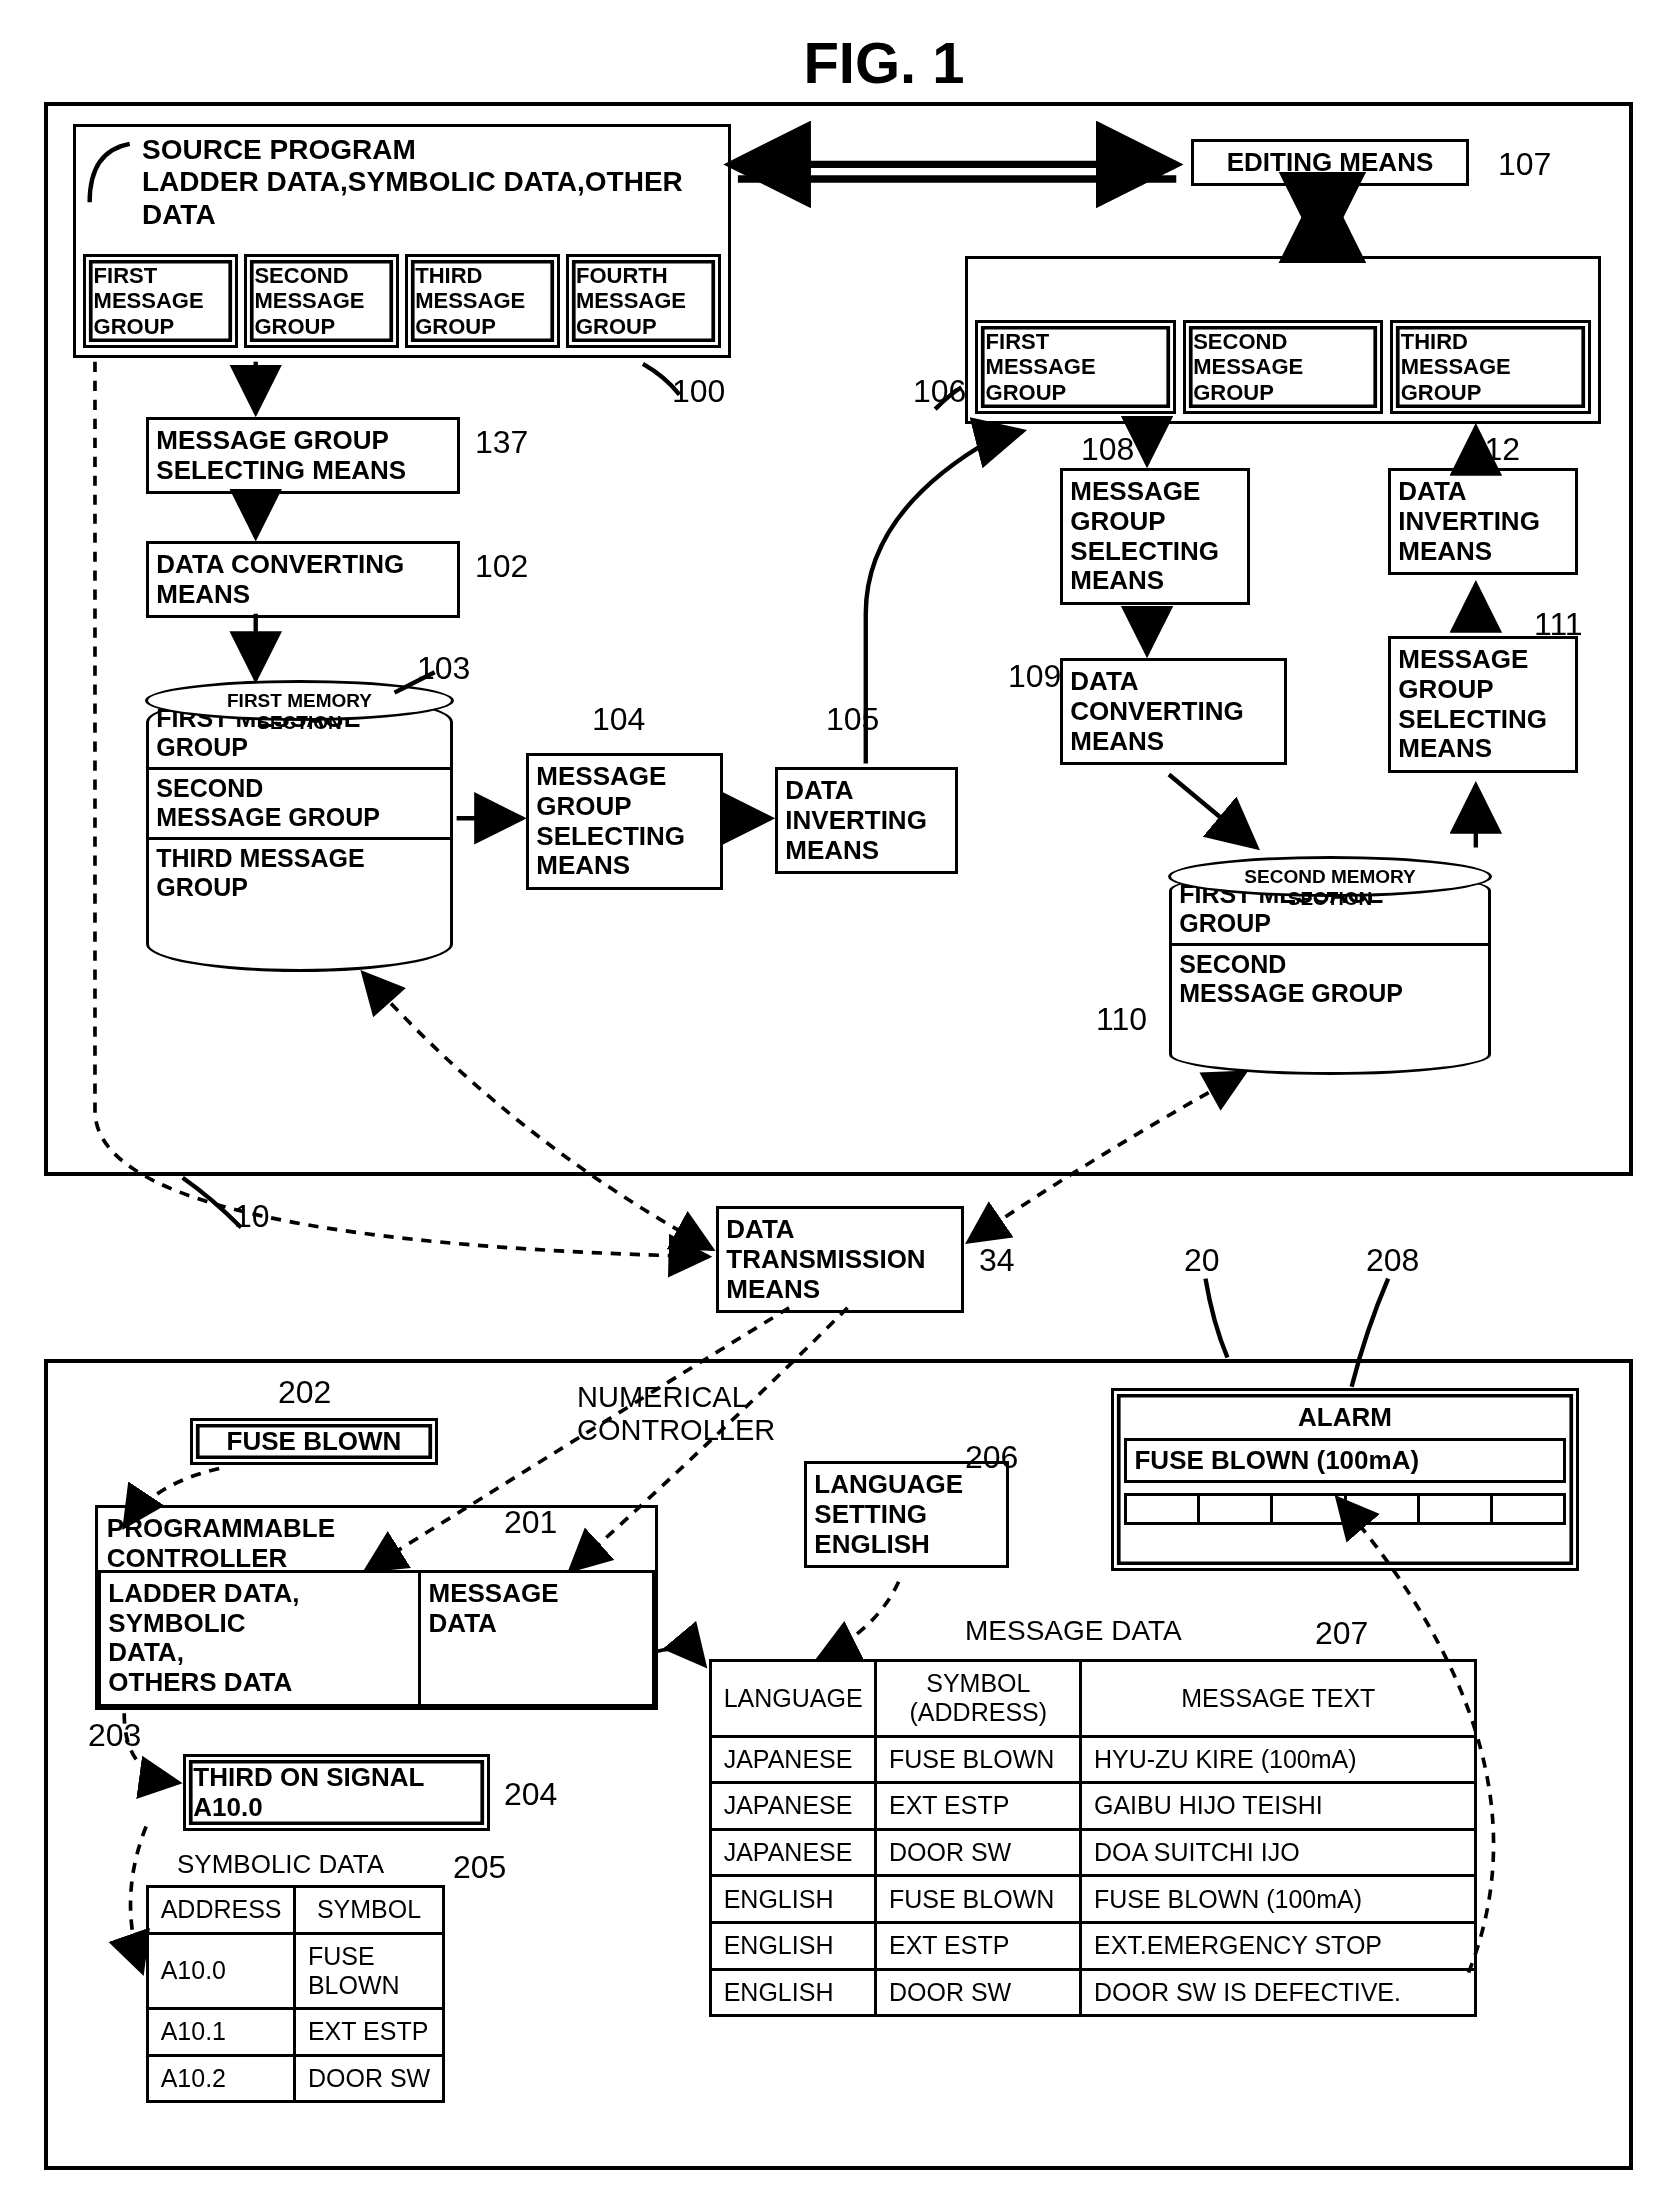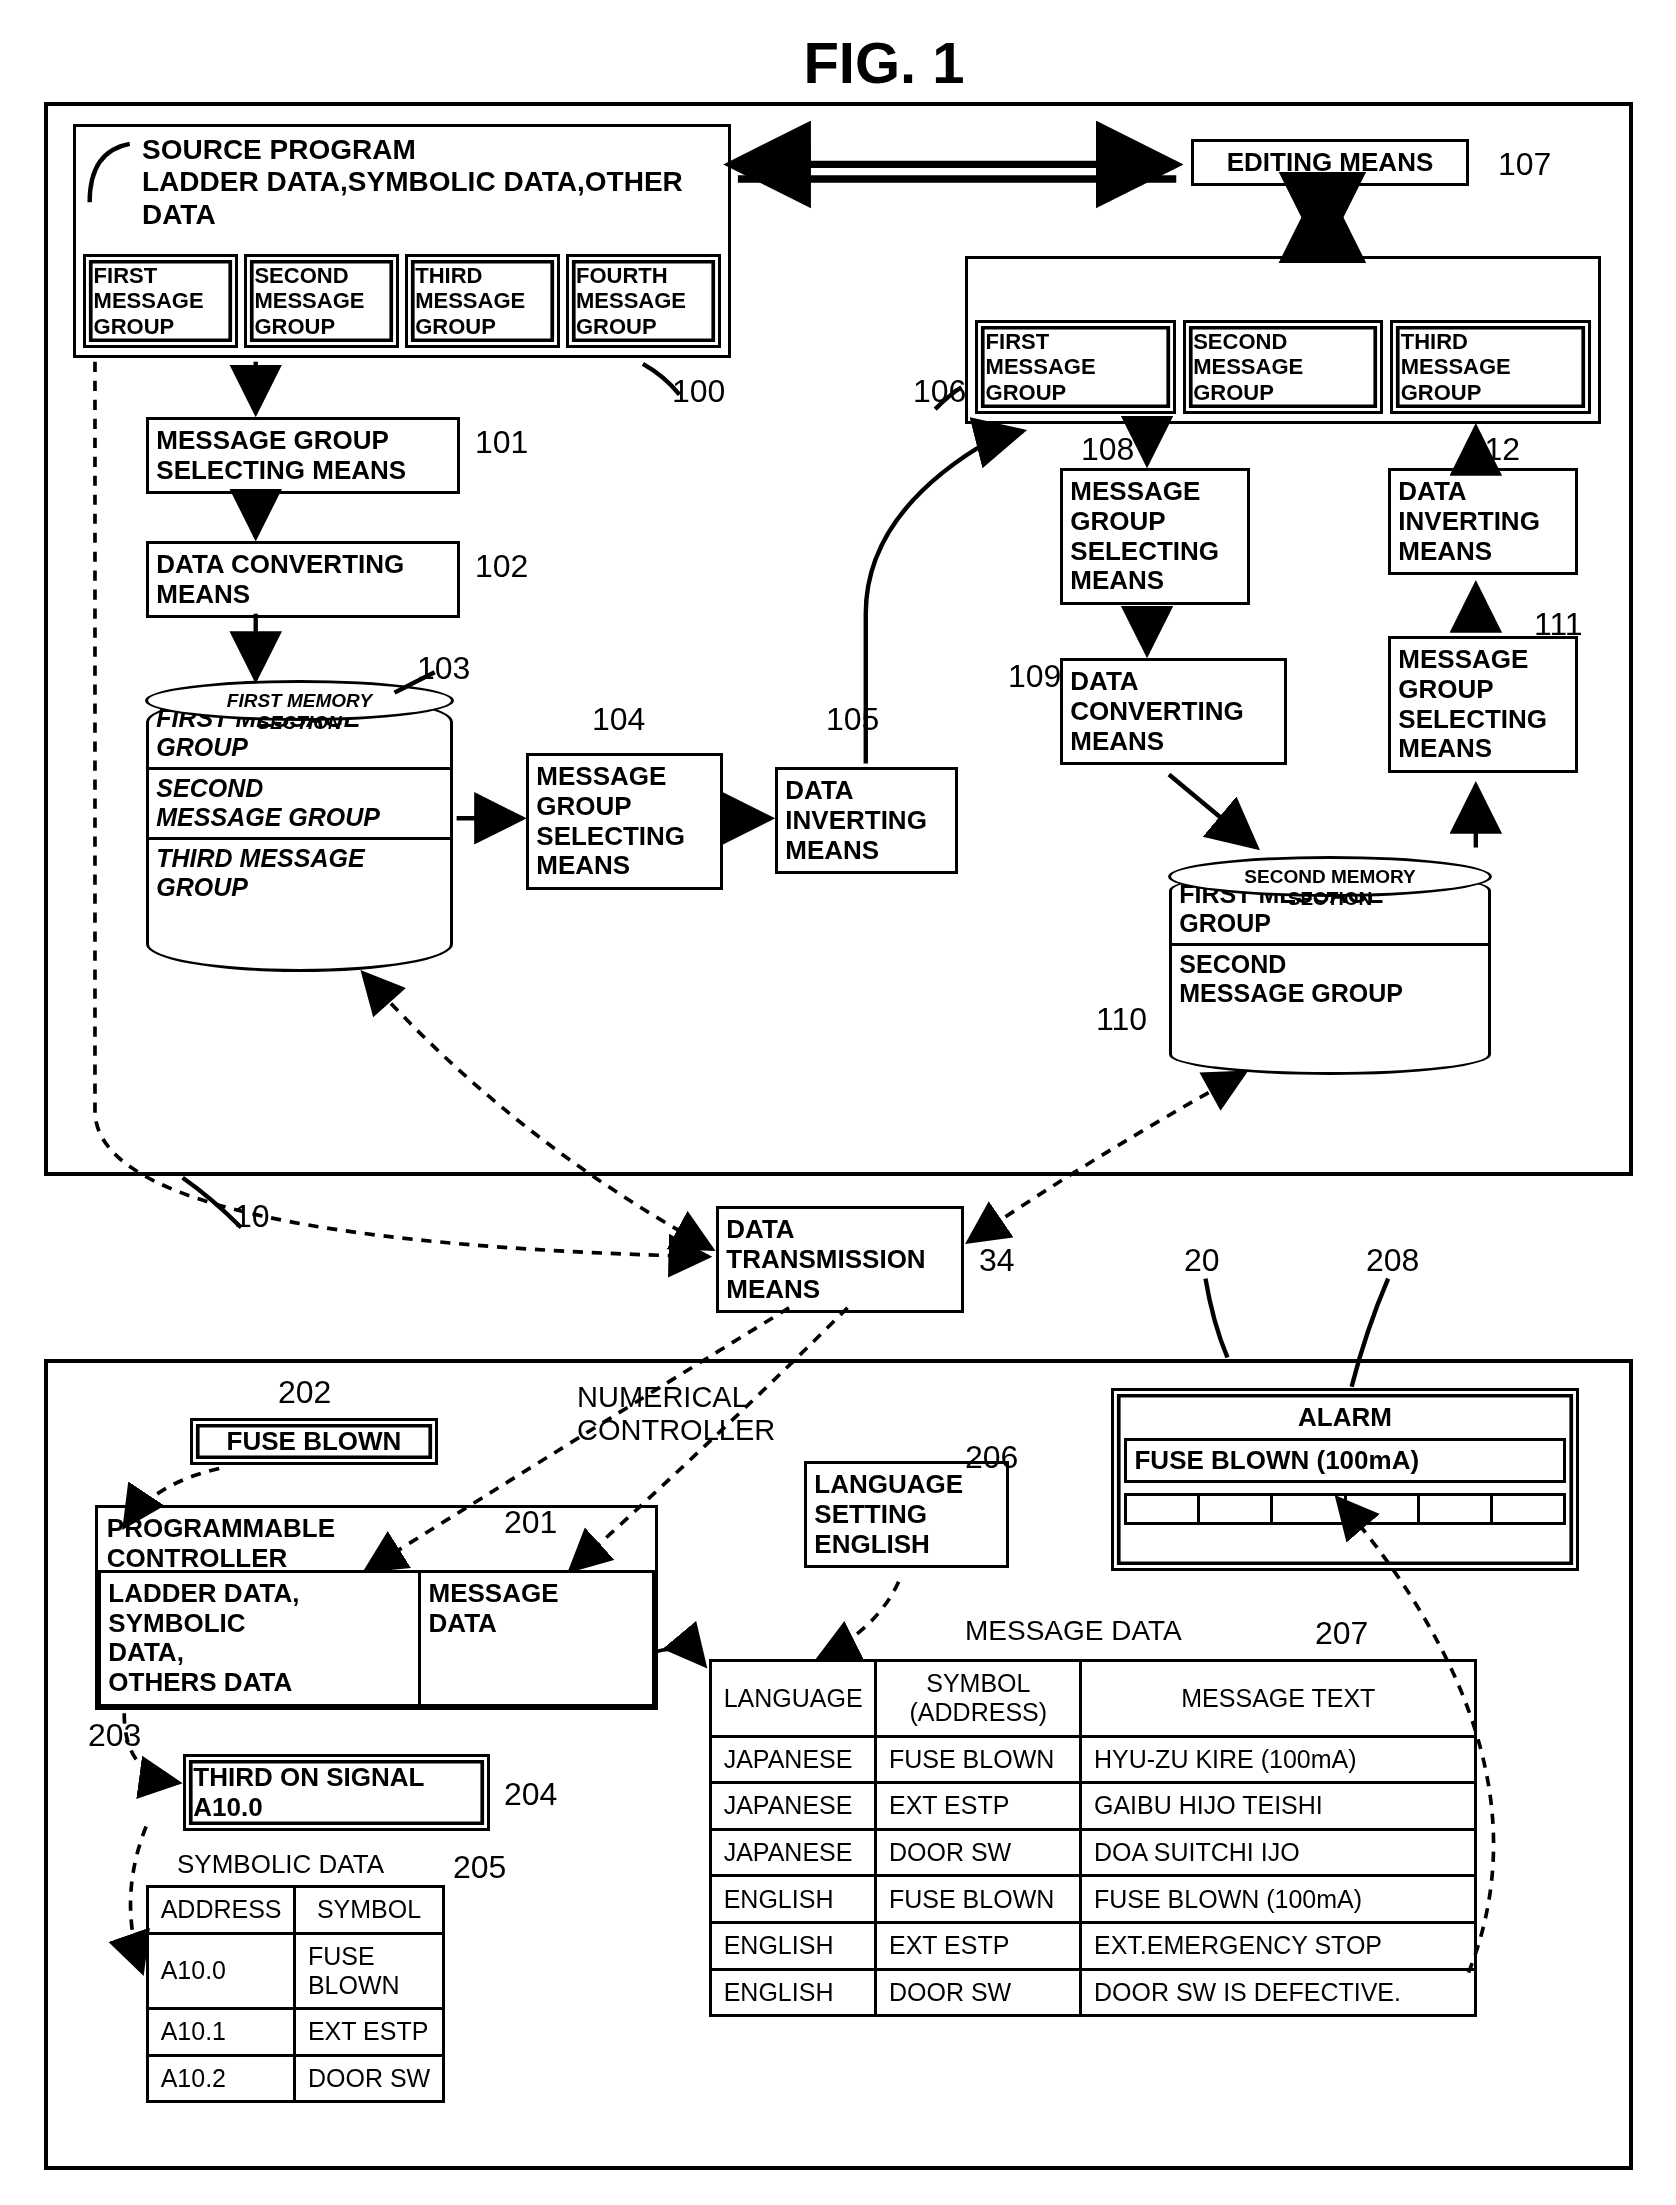--- a/index.html
+++ b/index.html
@@ -116,27 +116,27 @@
 GROUP</div>
     <div class="node dbl small" style="position: static; flex: 1 1 0%; white-space: pre-line;">FOURTH
 MESSAGE
 GROUP</div>
   </div>
 </div>
 <div class="refnum" style="top:373px; left:672px;">100</div>
 
 <div class="node" style="top: 417px; left: 146px; width: 314px; white-space: pre-line;">MESSAGE GROUP
 SELECTING MEANS</div>
-<div class="refnum" style="top:424px; left:475px;">101</div>
+<div class="refnum" style="top:424px; left:475px;">137</div>
 
 <div class="node" style="top: 541px; left: 146px; width: 314px; white-space: pre-line;">DATA CONVERTING
 MEANS</div>
 <div class="refnum" style="top:548px; left:475px;">102</div>
 
-<div class="db" style="top:694px; left:146px; width:307px; height:278px;font-style:italic;">
+<div class="db" style="top:694px; left:146px; width:307px; height:278px;">
   <div class="db-title" style="white-space:pre-line;">FIRST MEMORY
 SECTION</div>
   <div class="seg" style="white-space: pre-line;">FIRST MESSAGE
 GROUP</div>
   <div class="seg" style="white-space: pre-line;">SECOND
 MESSAGE GROUP</div>
   <div class="seg" style="white-space: pre-line;">THIRD MESSAGE
 GROUP</div>
 </div>
 <div class="refnum" style="top:650px; left:417px;">103</div>

